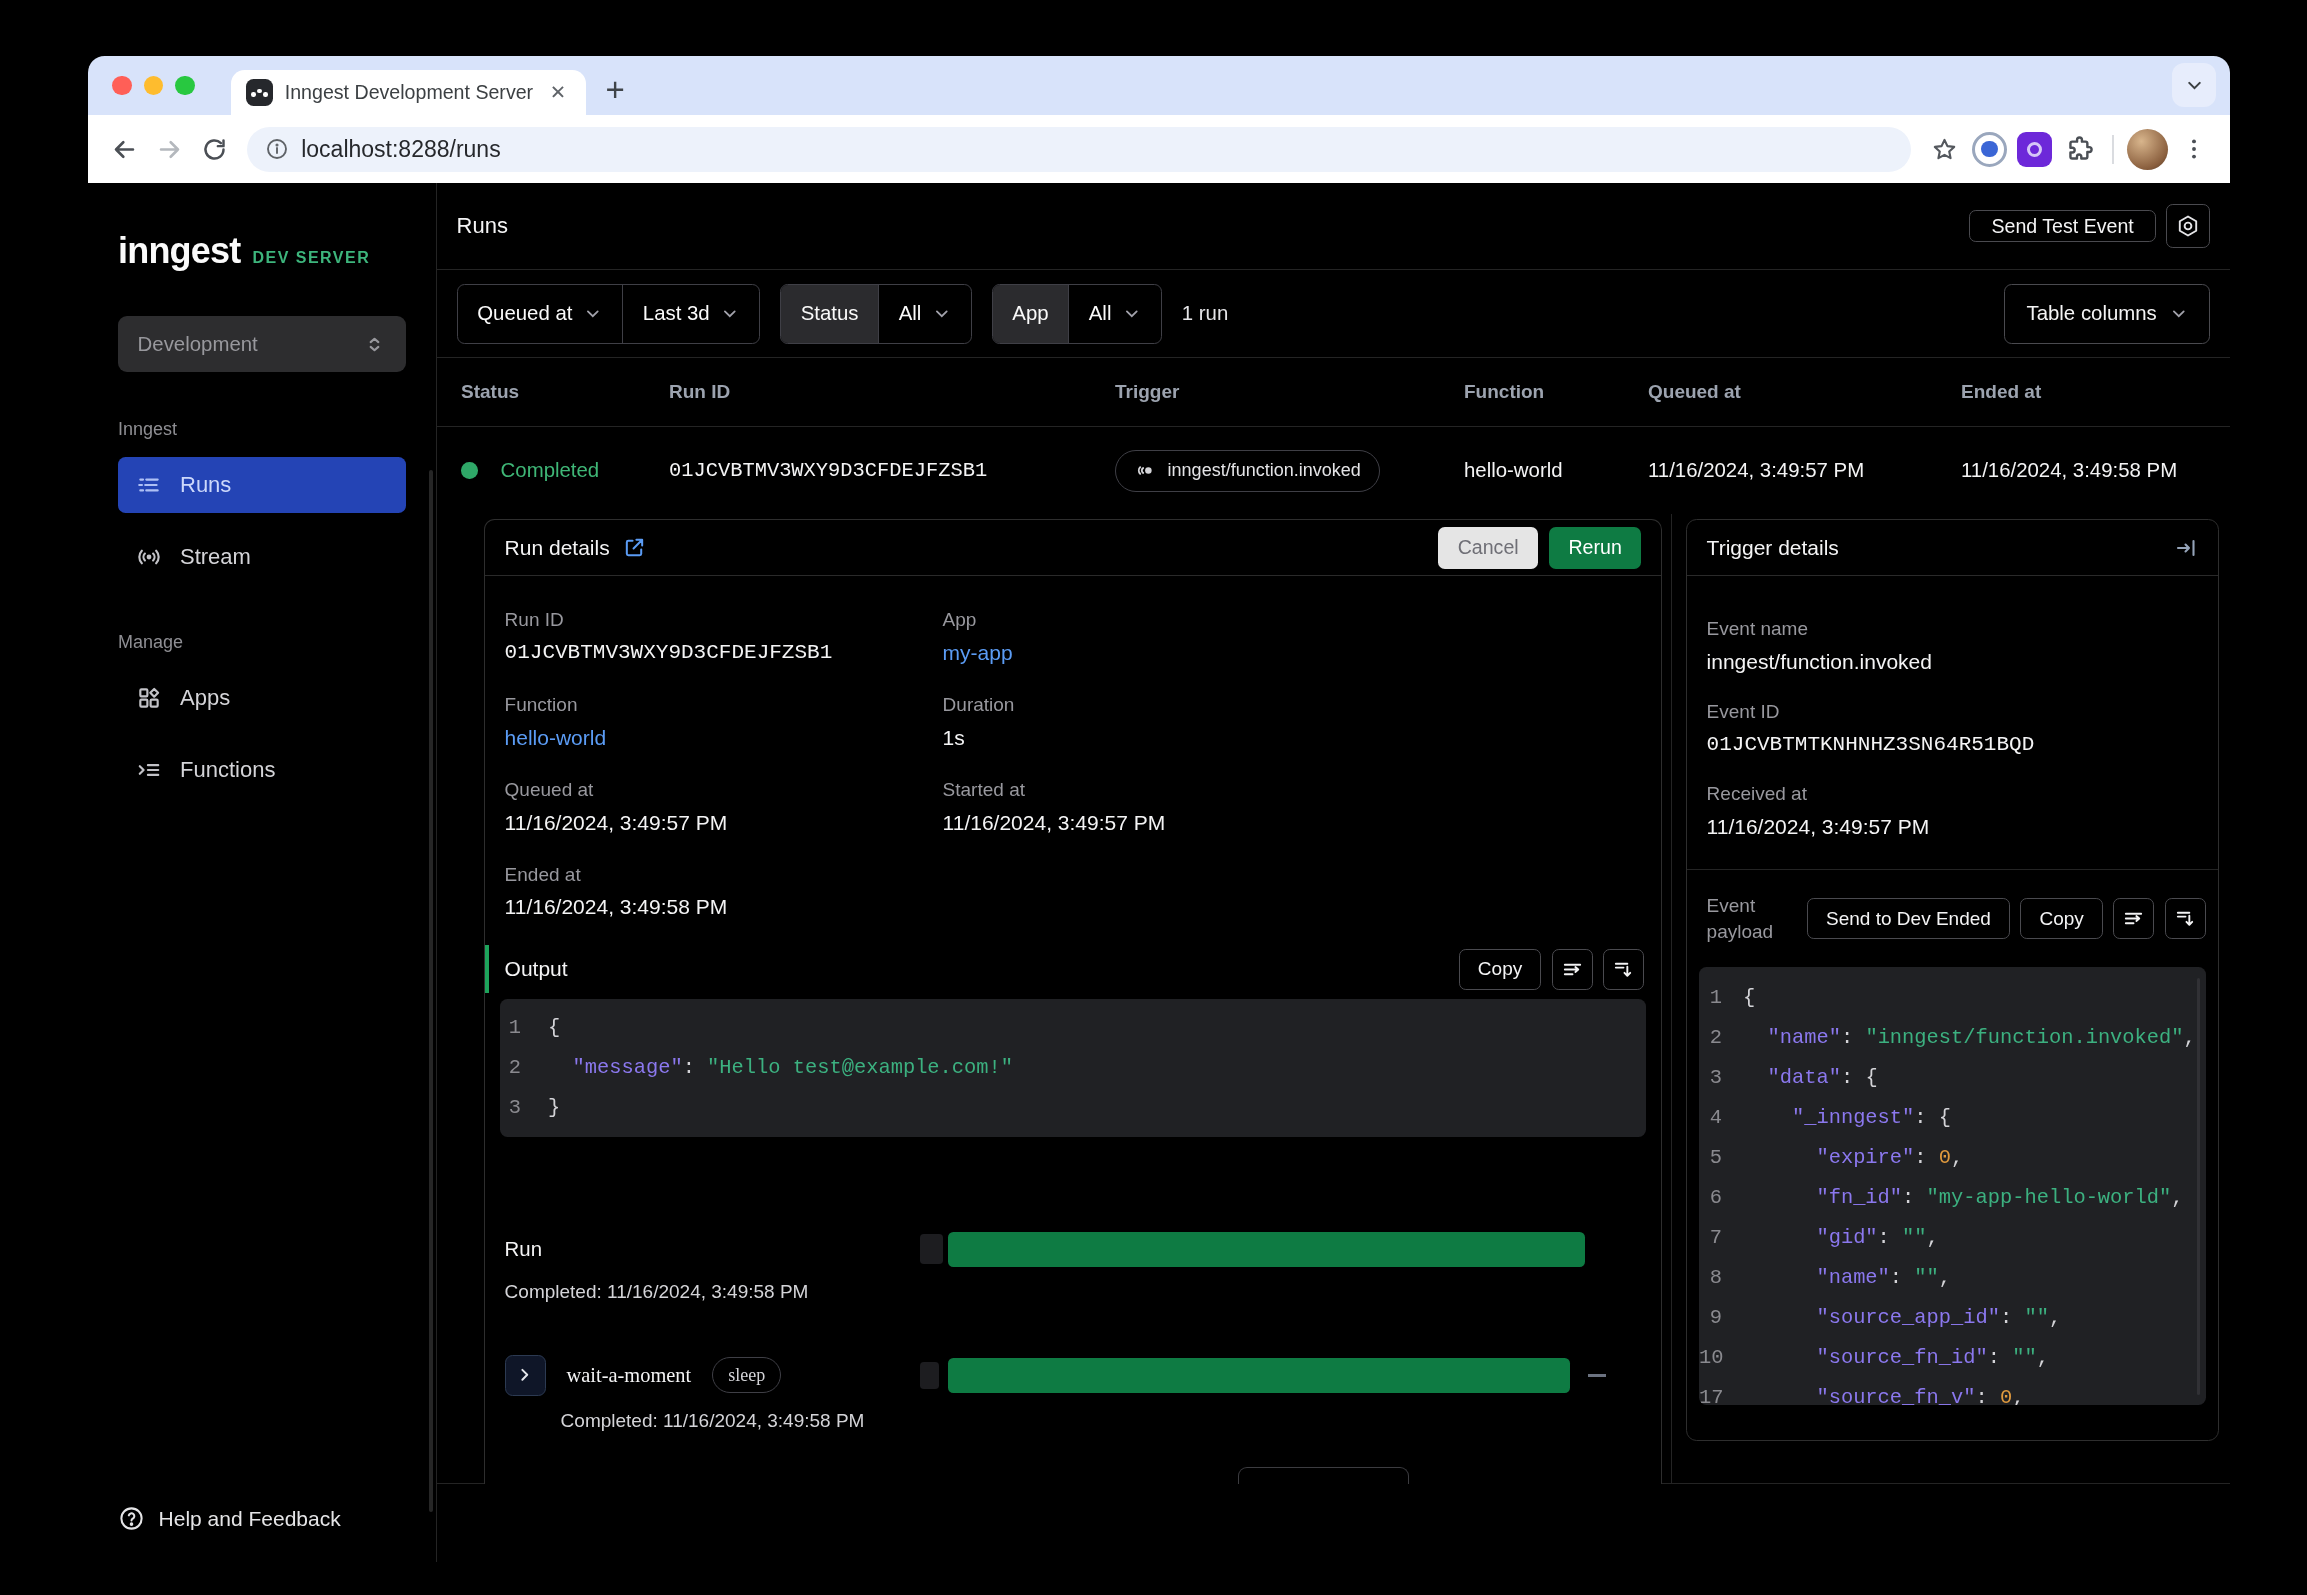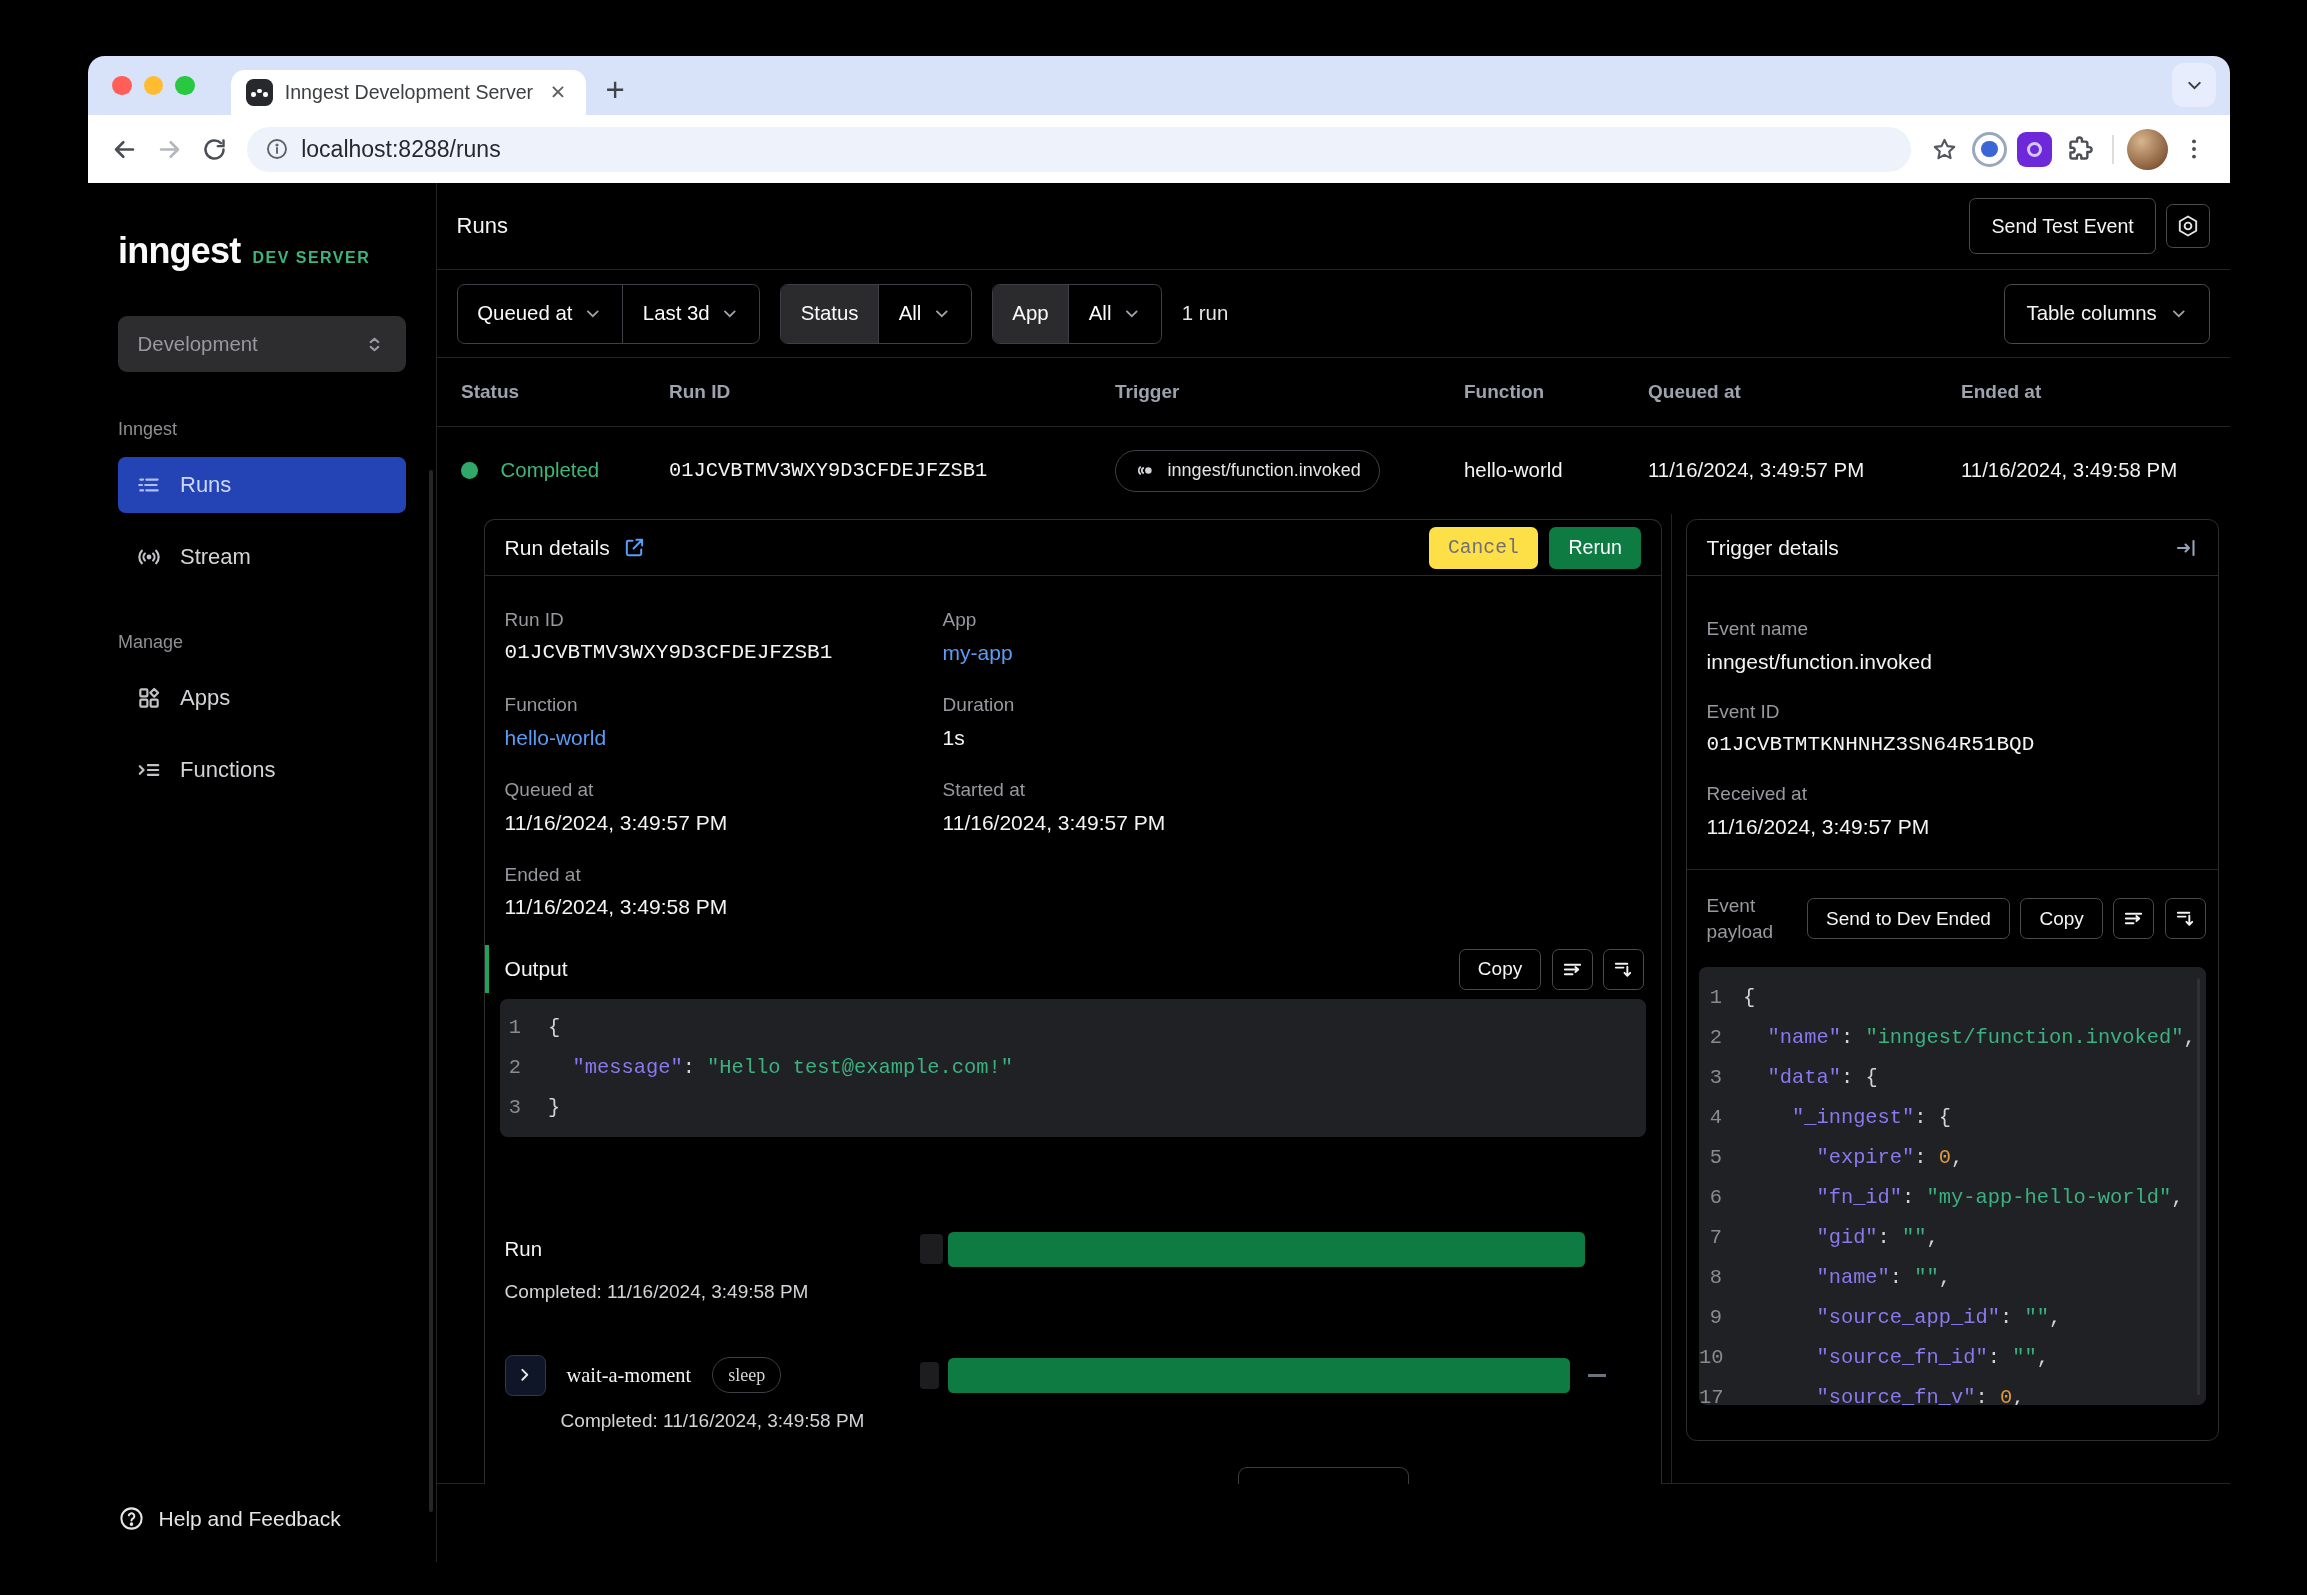--- a/index.html
+++ b/index.html
@@ -44,21 +44,21 @@
   .side-item { margin-top:16.6px; height:56px; border-radius:7.6px; display:flex; align-items:center; gap:18px; padding:0 18px; font-size:22px; color:#d4d4d8; }
   .side-item.active { background:#2444b5; color:#ccd8fb; }
   .side-item.active svg { color:#aec0f5; }
   .side-item svg { color:#c3c3c8; }
   .help-row { position:absolute; left:30px; bottom:30px; display:flex; align-items:center; gap:13.6px; font-size:21px; color:#e5e5e7; }
 
   .main { flex:1; display:flex; flex-direction:column; position:relative; }
   .page-header { height:86px; display:flex; align-items:center; padding:0 19.6px; }
   .page-title { font-size:22px; color:#f4f4f5; }
   .ph-actions { margin-left:auto; display:flex; gap:10.6px; align-items:center; }
-  .btn { border:1.1px solid #4a4a4f; border-radius:6.8px; background:transparent; color:#f4f4f5; font-size:19.6px; font-family:"Liberation Sans",sans-serif; height:56px; padding:0 21px; display:flex; align-items:center; }
+  .btn { border:1.1px solid #4a4a4f; border-radius:6.8px; background:transparent; color:#f4f4f5; font-size:19.6px; font-family:"Liberation Sans",sans-serif; height:32px; padding:0 21px; display:flex; align-items:center; }
   .icon-btn { width:44px; height:44px; padding:0; justify-content:center; color:#e4e4e7; }
 
   .filter-bar { height:89px; border-top:0.8px solid #242424; border-bottom:0.8px solid #242424; display:flex; align-items:center; padding:0 19.6px; gap:19.6px; }
   .fgroup { display:flex; border:1.1px solid #3f3f46; border-radius:7.6px; height:60px; overflow:hidden; }
   .fseg { display:flex; align-items:center; gap:10.6px; padding:0 19.6px; font-size:20.4px; color:#fafafa; }
   .fseg + .fseg { border-left:1.1px solid #3f3f46; }
   .fseg.shaded { background:#2b2b2e; }
   .chev { color:#a1a1aa; }
   .run-count { font-size:20.4px; color:#e4e4e7; }
   .tablecols { margin-left:auto; height:60px; border-radius:7.6px; font-size:20.4px; gap:12px; }
@@ -74,21 +74,21 @@
 
   .details { position:relative; height:970px; border-bottom:0.8px solid #242424; }
   .vdivider { position:absolute; left:1234px; top:0; width:0.8px; height:970px; background:#242424; }
   .card { position:absolute; background:#000; border:1.1px solid #2e2e2e; border-radius:10.6px; }
   .card-run { left:47px; top:5.3px; width:1178px; height:965px; border-radius:10.6px 10.6px 0 0; border-bottom:none; overflow:hidden; }
   .card-trigger { left:1249px; top:5.3px; width:533px; height:922px; overflow:hidden; }
   .card-head { height:56px; border-bottom:0.8px solid #2a2a2a; display:flex; align-items:center; padding:0 19.6px; gap:13.6px; }
   .card-title { font-size:21px; color:#f4f4f5; }
   .ch-actions { margin-left:auto; display:flex; gap:10.6px; align-items:center; }
   .btn-sm { height:42px; font-size:19.6px; padding:0 19.6px; border-radius:6.8px; }
-  .btn-disabled { background:#fde047; border:none; color:#6f6f76;font-family:Liberation Mono, monospace; }
+  .btn-disabled { background:#e5e5e5; border:none; color:#6f6f76; }
   .btn-green { background:#0e7b43; border:none; color:#fff; }
 
   .rd-fields { padding:33px 19.6px 0; display:grid; grid-template-columns:438px 1fr; row-gap:29px; }
   .f-label { font-size:19px; color:#98989e; margin-bottom:9.8px; }
   .f-value { font-size:21px; color:#f4f4f5; }
   .f-link { color:#5b9cf5; }
 
   .out-head { position:relative; height:48px; display:flex; align-items:center; padding:0 16.6px 0 19.6px; margin-top:26px;gap:20px; }
   .out-accent { position:absolute; left:0; top:0; width:3.8px; height:48px; background:#1da35b; }
   .out-title { font-size:21px; color:#f4f4f5; }

